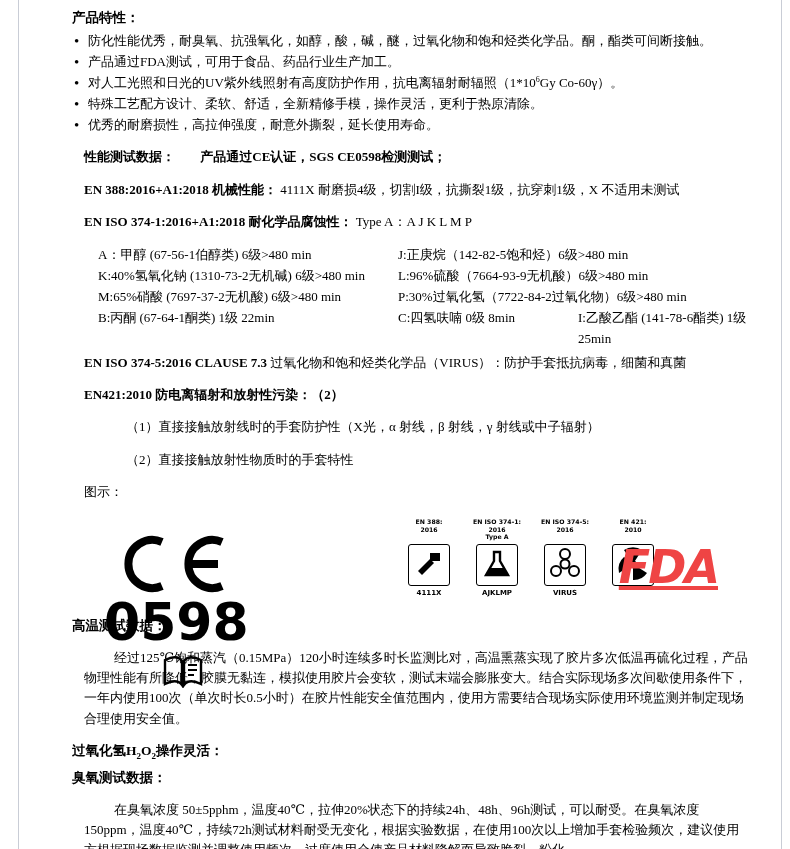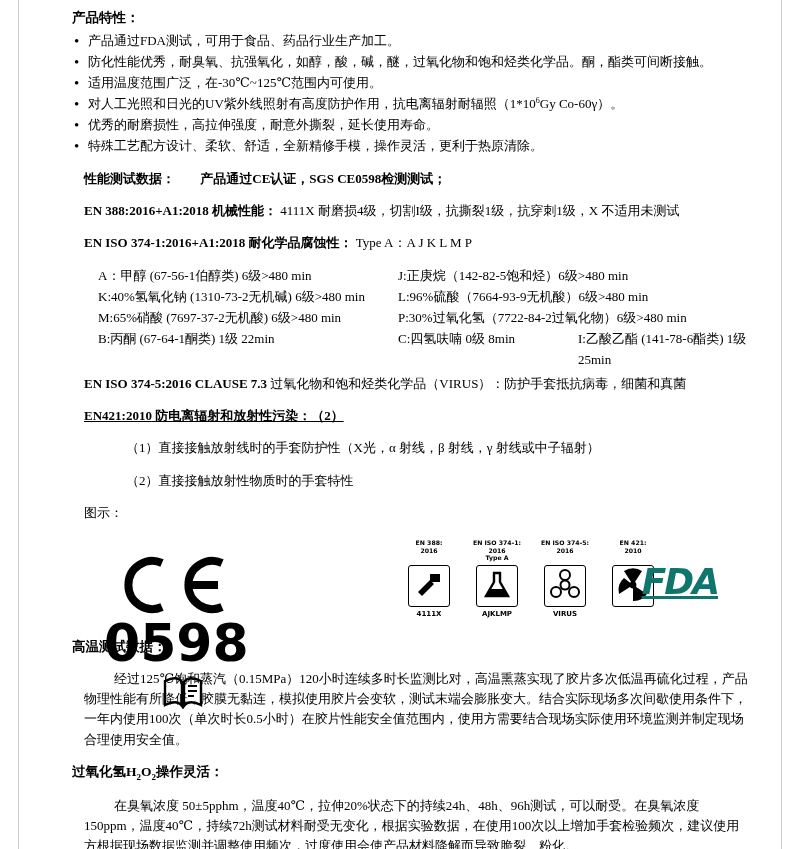--- a/index.html
+++ b/index.html
@@ -135,45 +135,44 @@
   .pict .cap {
     font-size: 7px;
     margin-top: 3px;
     font-weight: bold;
   }
   .fda-logo {
     position: absolute;
     right: 42px;
     top: 26px;
     font-family: "DejaVu Sans", sans-serif;
-    font-size: 36px;
+    font-size: 46px;
     font-weight: bold;
     font-style: italic;
-    color: #0f766e;
+    color: #ef4444;
     letter-spacing: -2px;
   }
   .fda-logo .u { text-decoration: underline; }
 </style>
 </head>
 <body>
 
 <div class="side-rule-left"></div>
 <div class="side-rule-right"></div>
 
 <div class="page">
 
   <div class="block">
     <h2 class="sect">产品特性：</h2>
     <ul class="bullets">
+      <li>防化性能优秀，耐臭氧、抗强氧化，如醇，酸，碱，醚，过氧化物和饱和烃类化学品。酮，酯类可间断接触。</li>
       <li>产品通过FDA测试，可用于食品、药品行业生产加工。</li>
-      <li>防化性能优秀，耐臭氧、抗强氧化，如醇，酸，碱，醚，过氧化物和饱和烃类化学品。酮，酯类可间断接触。</li>
-      <li>适用温度范围广泛，在-30℃~125℃范围内可使用。</li>
       <li><span>对人工光照和日光的UV紫外线照射有高度防护作用，抗电离辐射耐辐照（1*10</span><sup>6</sup><span>Gy Co-60γ）。</span></li>
+      <li>特殊工艺配方设计、柔软、舒适，全新精修手模，操作灵活，更利于热原清除。</li>
       <li>优秀的耐磨损性，高拉伸强度，耐意外撕裂，延长使用寿命。</li>
-      <li>特殊工艺配方设计、柔软、舒适，全新精修手模，操作灵活，更利于热原清除。</li>
     </ul>
   </div>
 
   <div class="block">
     <p class="line">
       <span class="bold">性能测试数据：</span>
       <span class="bold" style="padding-left:22px;">产品通过CE认证，SGS CE0598检测测试；</span>
     </p>
 
     <p class="line">
@@ -206,21 +205,21 @@
         <div style="width:180px;flex:0 0 180px;">C:四氢呋喃  0级  8min</div>
         <div class="c2">I:乙酸乙酯 (141-78-6酯类) 1级  25min</div>
       </div>
     </div>
 
     <p class="line" style="margin-top:4px;">
       <span class="bold">EN ISO 374-5:2016 CLAUSE 7.3</span>
       <span>过氧化物和饱和烃类化学品（VIRUS）：防护手套抵抗病毒，细菌和真菌</span>
     </p>
 
-    <p class="line" style="margin-top:4px;text-decoration:underline;">
+    <p class="line" style="margin-top:4px;">
       <span class="bold">EN421:2010</span>
       <span class="bold">防电离辐射和放射性污染：（2）</span>
     </p>
     <div class="indent2">
       <p class="line">（1）直接接触放射线时的手套防护性（X光，α 射线，β 射线，γ 射线或中子辐射）</p>
       <p class="line">（2）直接接触放射性物质时的手套特性</p>
     </div>
 
     <p class="line" style="margin-top:2px;">图示：</p>
   </div>
@@ -319,20 +318,21 @@
     <p class="line" style="text-indent:30px;">经过125℃饱和蒸汽（0.15MPa）120小时连续多时长监测比对，高温熏蒸实现了胶片多次低温再硫化过程，产品物理性能有所降低，胶膜无黏连，模拟使用胶片会变软，测试末端会膨胀变大。结合实际现场多次间歇使用条件下，一年内使用100次（单次时长0.5小时）在胶片性能安全值范围内，使用方需要结合现场实际使用环境监测并制定现场合理使用安全值。</p>
   </div>
 
   <div class="block">
     <h2 class="sect">
       <span>过氧化氢H</span><sub style="font-size:9px;">2</sub><span>O</span><sub style="font-size:9px;">2</sub><span>操作灵活：</span>
     </h2>
   </div>
 
   <div class="block">
+    <h2 class="sect">臭氧测试数据：</h2>
     <p class="line" style="text-indent:30px;">在臭氧浓度 50±5pphm，温度40℃，拉伸20%状态下的持续24h、48h、96h测试，可以耐受。在臭氧浓度150ppm，温度40℃，持续72h测试材料耐受无变化，根据实验数据，在使用100次以上增加手套检验频次，建议使用方根据现场数据监测并调整使用频次，过度使用会使产品材料降解而导致脆裂、粉化。</p>
   </div>
 
   <div class="block">
     <h2 class="sect">FDA测试数据：</h2>
 
   </div>
 
 </div>
 

